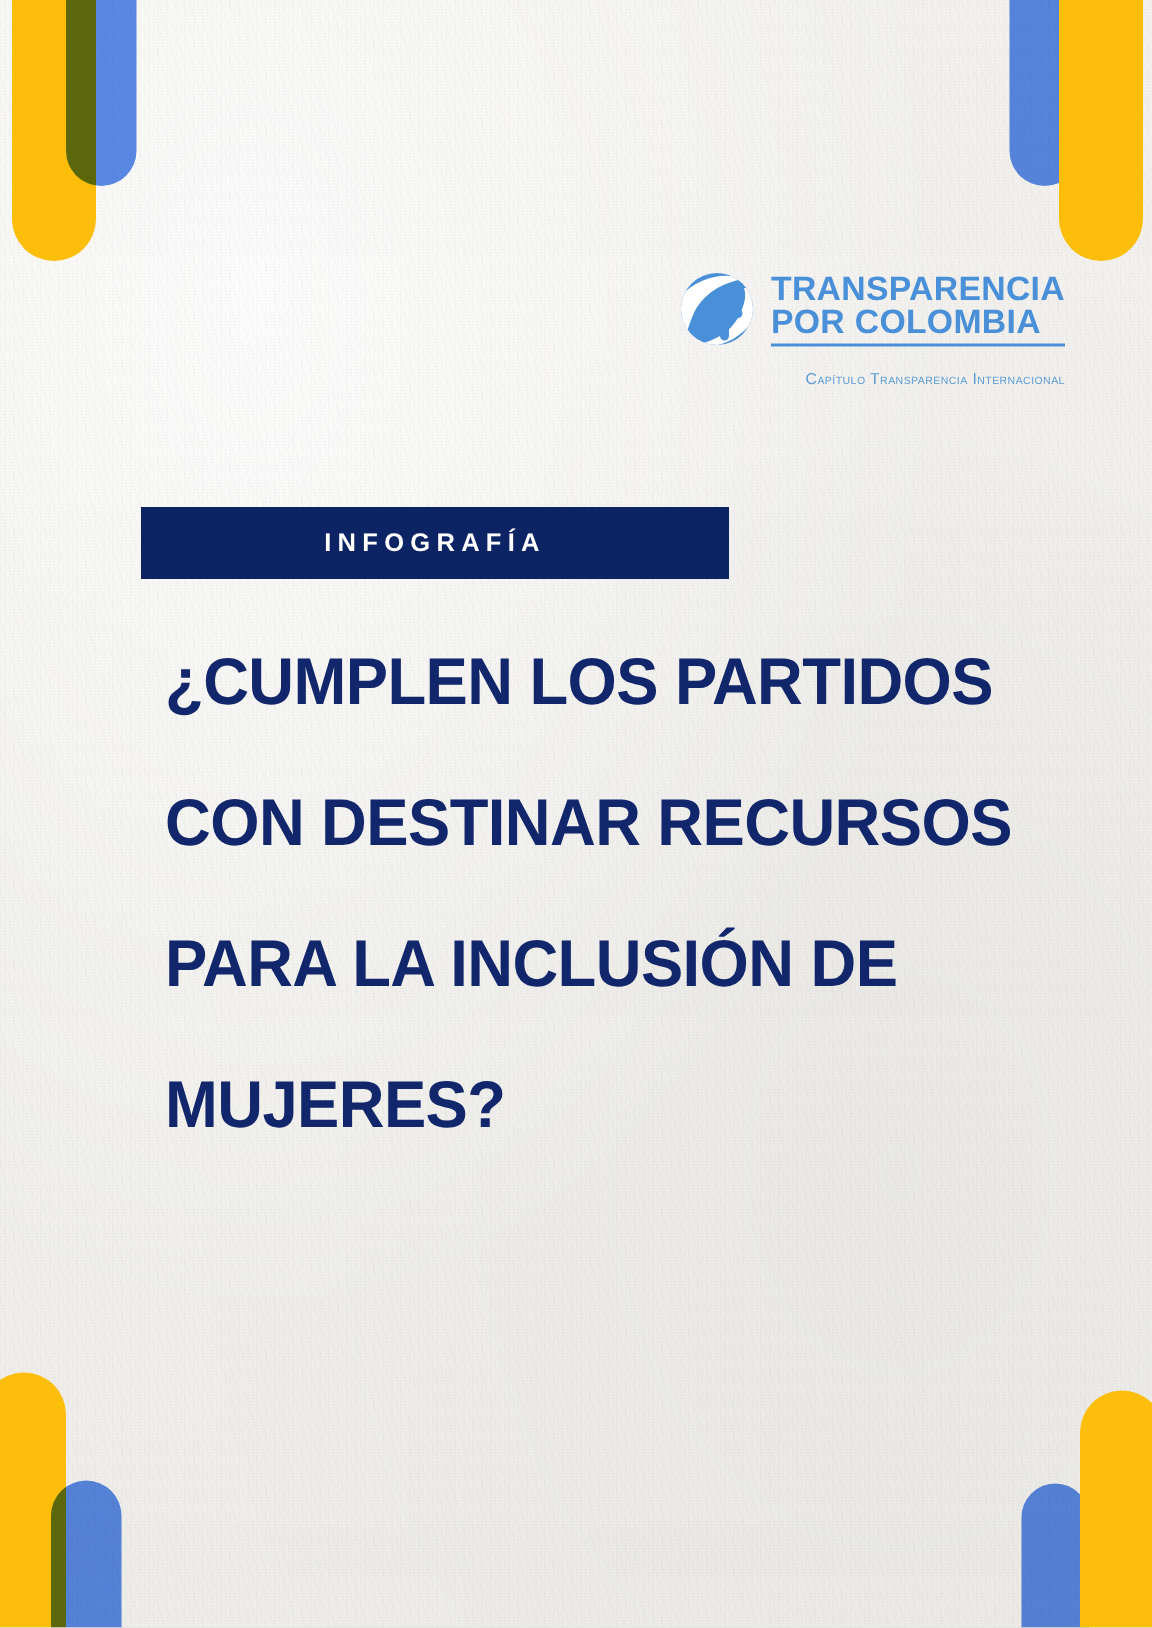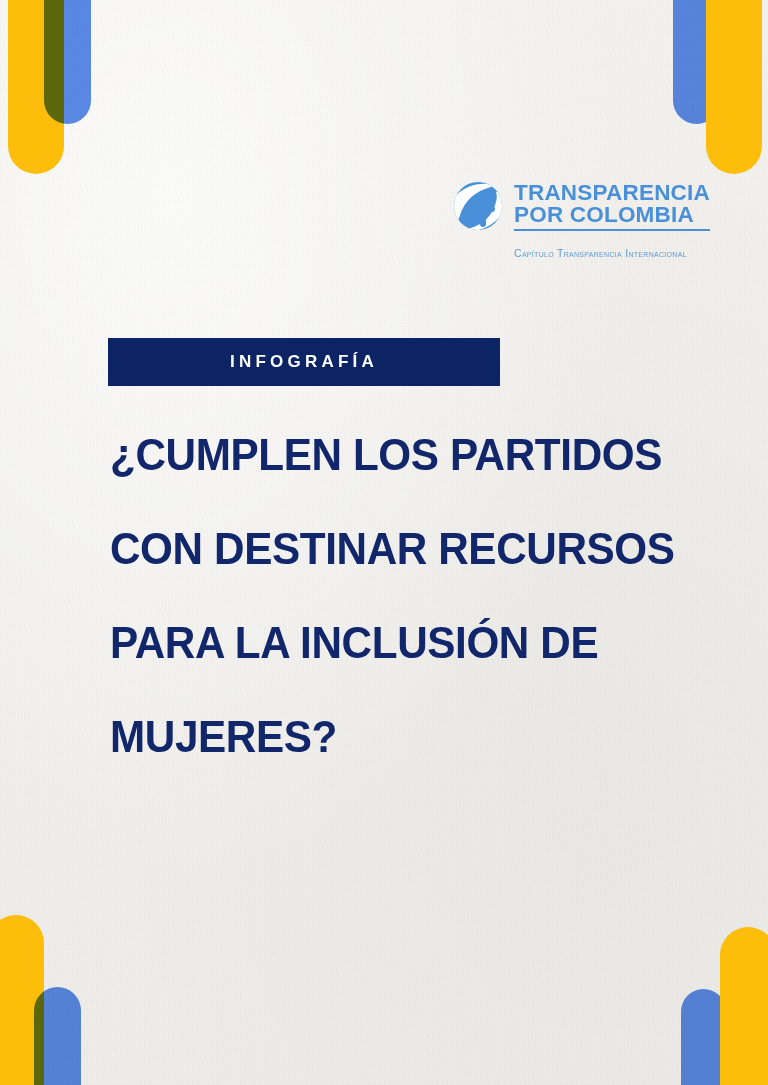--- a/index.html
+++ b/index.html
@@ -75,28 +75,28 @@
     background: #4a90d9;
     margin: 3px 0 2px 0;
   }
   .logo-tag {
     color: #5b9bd5;
     font-family: "Liberation Sans", sans-serif;
     font-size: 10.5px;
     font-variant: small-caps;
     letter-spacing: 0.3px;
     white-space: nowrap;
-    text-align: left;
+    text-align: right;
     margin-top: 16px;
   }
 
   
   .banner {
     position: absolute;
-    left: 108px;
+    left: 94px;
     top: 338px;
     width: 392px;
     height: 48px;
     background: #0c2364;
     display: flex;
     align-items: center;
     justify-content: center;
   }
   .banner-label {
     color: #ffffff;

